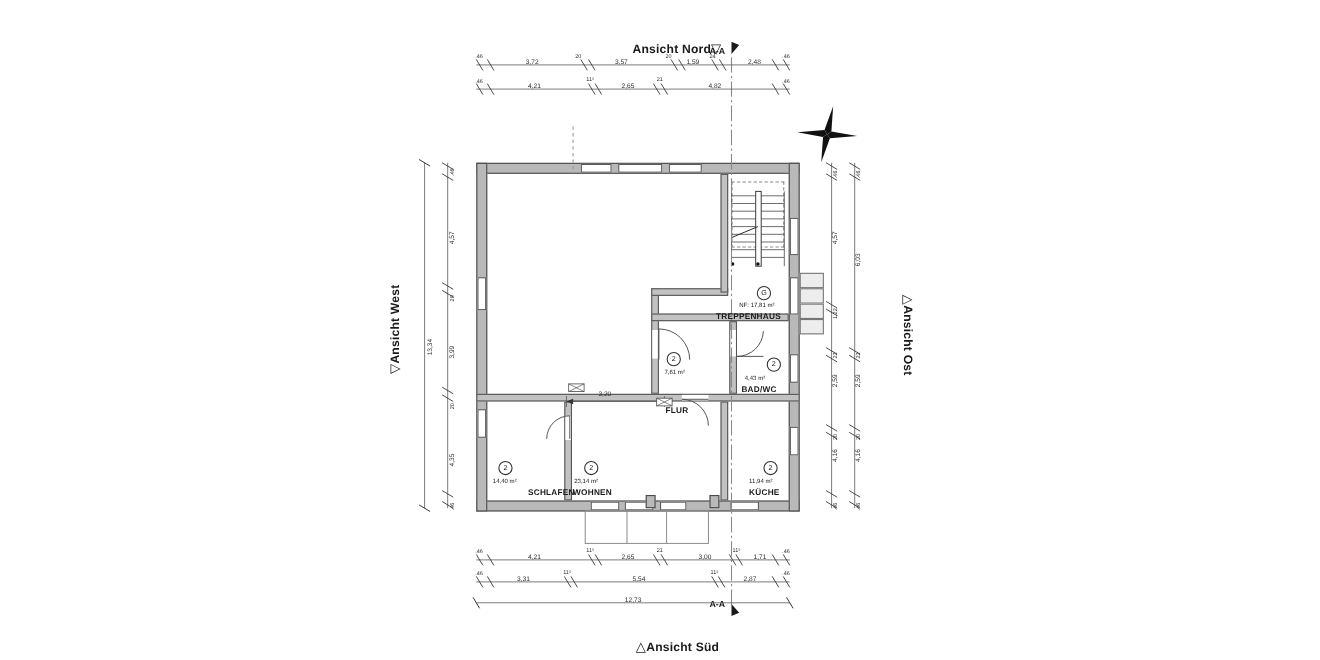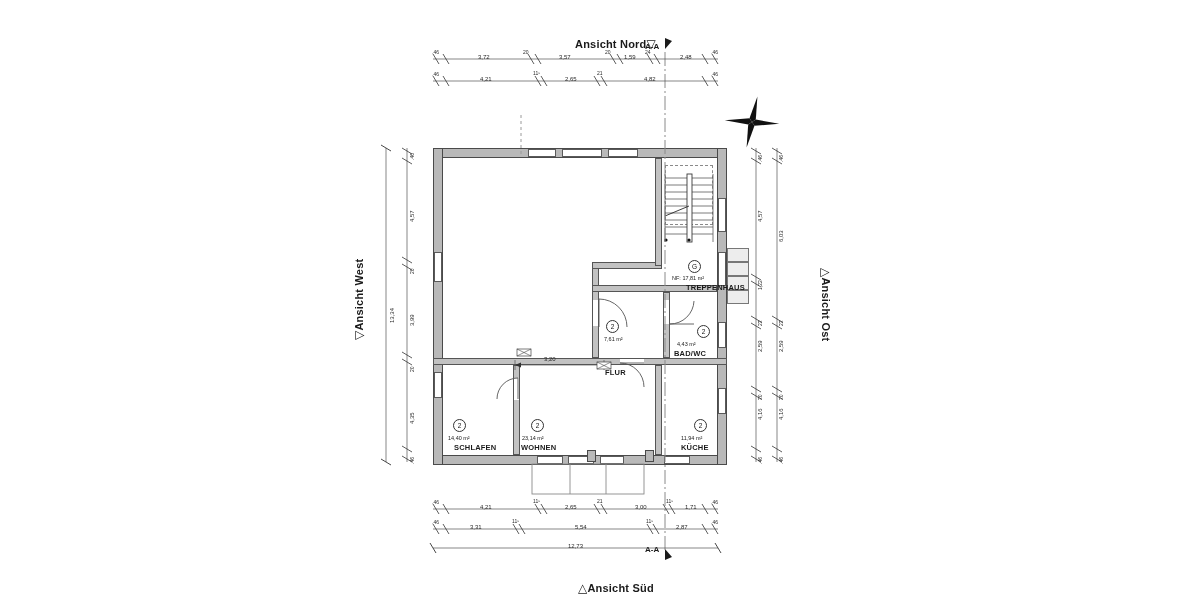--- a/index.html
+++ b/index.html
@@ -408,33 +408,33 @@
     </div>
   <div class="abs" style="left:778px;top:420px;">
       <div class="dim rot90">4,16</div>
     </div>
   <div class="abs" style="left:778px;top:464px;">
       <div class="dim-sm rot90">.46</div>
     </div>
 
   <div class="abs tag" style="left:688px;top:260px;">G</div>
   <div class="abs room-area" style="left:672px;top:275px;">NF: 17,81 m²</div>
-  <div class="abs room-name" style="left:686px;top:283px;">TREPPENHAUS</div>
+  <div class="abs room-name" style="left:651px;top:283px;">TREPPENHAUS</div>
 
   <div class="abs tag" style="left:606px;top:320px;">2</div>
   <div class="abs room-area" style="left:604px;top:336px;">7,61 m²</div>
   <div class="abs room-name" style="left:605px;top:344px;margin-top:24px;">FLUR</div>
 
   <div class="abs tag" style="left:697px;top:325px;">2</div>
   <div class="abs room-area" style="left:677px;top:341px;">4,43 m²</div>
   <div class="abs room-name" style="left:674px;top:349px;">BAD/WC</div>
 
   <div class="abs tag" style="left:453px;top:419px;">2</div>
   <div class="abs room-area" style="left:448px;top:435px;">14,40 m²</div>
-  <div class="abs room-name" style="left:422px;top:443px;padding-left:32px;">SCHLAFEN</div>
+  <div class="abs room-name" style="left:448px;top:443px;padding-left:32px;">SCHLAFEN</div>
 
   <div class="abs tag" style="left:531px;top:419px;">2</div>
   <div class="abs room-area" style="left:522px;top:435px;">23,14 m²</div>
   <div class="abs room-name" style="left:521px;top:443px;">WOHNEN</div>
 
   <div class="abs tag" style="left:694px;top:419px;">2</div>
   <div class="abs room-area" style="left:681px;top:435px;">11,94 m²</div>
   <div class="abs room-name" style="left:681px;top:443px;">KÜCHE</div>
 
 </div>

